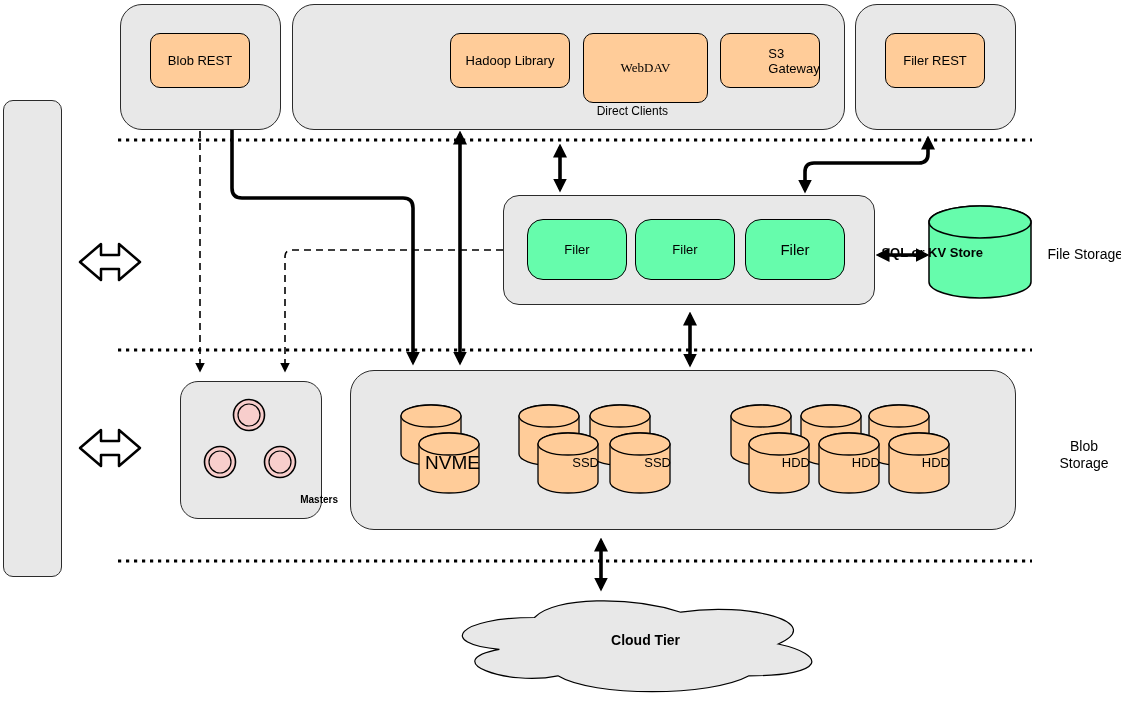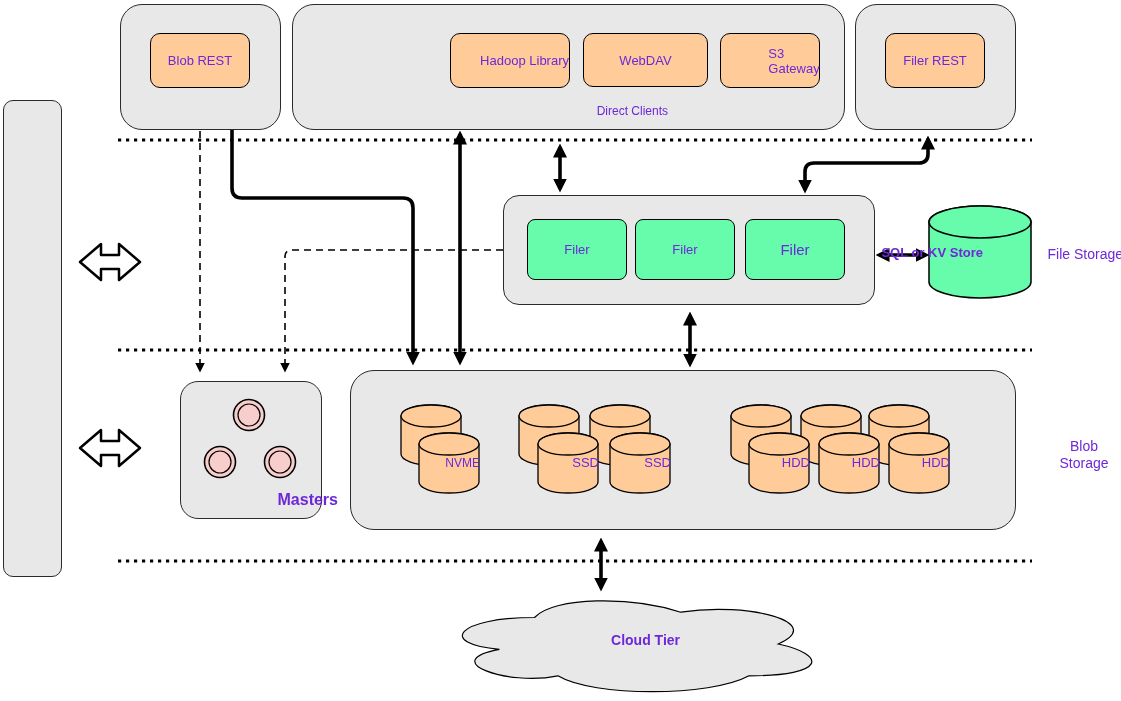--- a/index.html
+++ b/index.html
@@ -1,22 +1,22 @@
 <!DOCTYPE html>
 <html><head>
 <meta charset="utf-8">
 <style>
   html,body{margin:0;padding:0;background:#fff;}
   #frame{position:relative;width:1121px;height:701px;background:#fff;
-         font-family:"Liberation Sans",sans-serif;color:#6d28d9;overflow:hidden;}
+         font-family:"Liberation Sans",sans-serif;color:#000000;overflow:hidden;}
   .abs{position:absolute;box-sizing:border-box;}
   .grp{background:#E8E8E8;border:1px solid #2b2b2b;}
   .obox{background:#FFCC99;border:1.3px solid #000;border-radius:10px;
         display:flex;align-items:center;justify-content:center;font-size:13px;}
-  .gbox{background:#66FCAC;border:1.3px solid #000;border-radius:8px;
+  .gbox{background:#66FCAC;border:1.3px solid #000;border-radius:16px;
         display:flex;align-items:center;justify-content:center;font-size:13px;}
   .lbl{display:flex;align-items:center;justify-content:flex-end;text-align:center;line-height:1.25;}
   .bold{font-weight:bold;}
   svg{display:block;}
   #shape-layer{position:absolute;left:0;top:0;z-index:5;pointer-events:none;}
   .overlay{z-index:6;}
   .under{z-index:1;}
 </style>
 </head>
 <body>
@@ -27,24 +27,24 @@
   <div class="abs grp under" style="left:120px;top:4px;width:161px;height:126px;border-radius:22px;"></div>
   <div class="abs grp under" style="left:292px;top:4px;width:553px;height:126px;border-radius:22px;"></div>
   <div class="abs grp under" style="left:855px;top:4px;width:161px;height:126px;border-radius:22px;"></div>
   <div class="abs grp under" style="left:503px;top:195px;width:372px;height:110px;border-radius:16px;"></div>
   <div class="abs grp under" style="left:180px;top:381px;width:142px;height:138px;border-radius:18px;"></div>
   <div class="abs grp under" style="left:350px;top:370px;width:666px;height:160px;border-radius:24px;"></div>
 
   <div class="abs obox under" style="left:150px;top:33px;width:100px;height:55px;">
     <span>Blob REST</span>
   </div>
-  <div class="abs obox under" style="left:450px;top:33px;width:120px;height:55px;justify-content:flex-end;">
+  <div class="abs obox under" style="left:450px;top:33px;width:120px;height:55px;">
     <span>Hadoop Library</span>
   </div>
-  <div class="abs obox under" style="left:583px;top:33px;width:125px;height:54px;">
+  <div class="abs obox under" style="left:583px;top:33px;width:125px;height:70px;font-family:Liberation Serif, serif;">
     <span>WebDAV</span>
   </div>
   <div class="abs obox under" style="left:720px;top:33px;width:100px;height:55px;padding-left:48px;">
     <span>S3 Gateway</span>
   </div>
   <div class="abs obox under" style="left:885px;top:33px;width:100px;height:55px;">
     <span>Filer REST</span>
   </div>
 
   <div class="abs gbox under" style="left:527px;top:219px;width:100px;height:61px;">
@@ -133,25 +133,25 @@
   </div>
 
   <div class="abs lbl overlay" style="left:1045px;top:236px;width:78px;height:38px;font-size:14px;">
     <span>File Storage</span>
   </div>
 
   <div class="abs lbl overlay" style="left:1045px;top:436px;width:78px;height:38px;font-size:14px;">
     <span>Blob Storage</span>
   </div>
 
-  <div class="abs lbl bold overlay" style="left:180px;top:490px;width:158px;height:20px;font-size:16px;">
+  <div class="abs lbl bold overlay" style="left:180px;top:490px;width:158px;height:20px;font-size:10px;">
     <span>Masters</span>
   </div>
 
-  <div class="abs lbl overlay" style="left:418px;top:453px;width:62px;height:20px;font-size:12px;">
+  <div class="abs lbl overlay" style="left:418px;top:453px;width:62px;height:20px;font-size:19px;">
     <span>NVME</span>
   </div>
   <div class="abs lbl overlay" style="left:537px;top:453px;width:62px;height:20px;font-size:13px;">
     <span>SSD</span>
   </div>
   <div class="abs lbl overlay" style="left:609px;top:453px;width:62px;height:20px;font-size:13px;">
     <span>SSD</span>
   </div>
   <div class="abs lbl overlay" style="left:748px;top:453px;width:62px;height:20px;font-size:13px;">
     <span>HDD</span>

